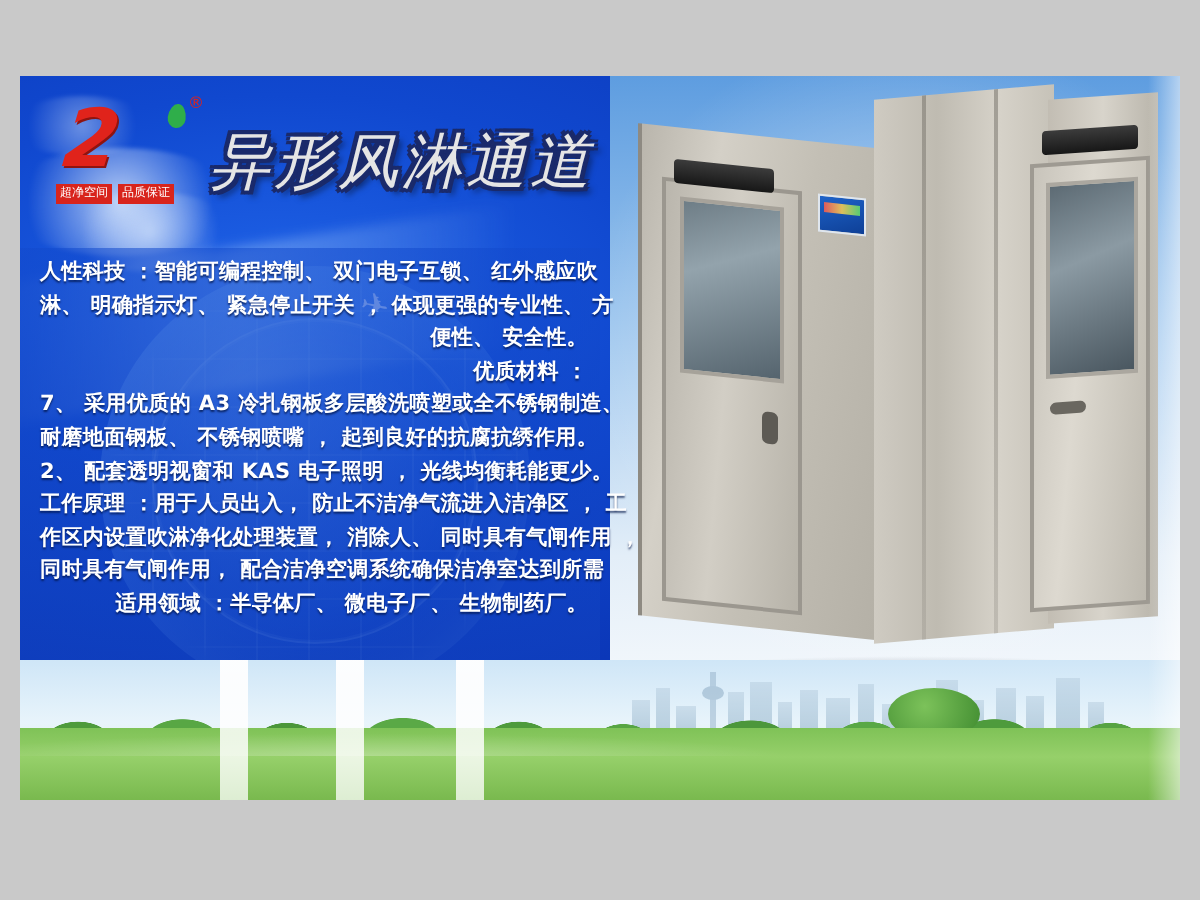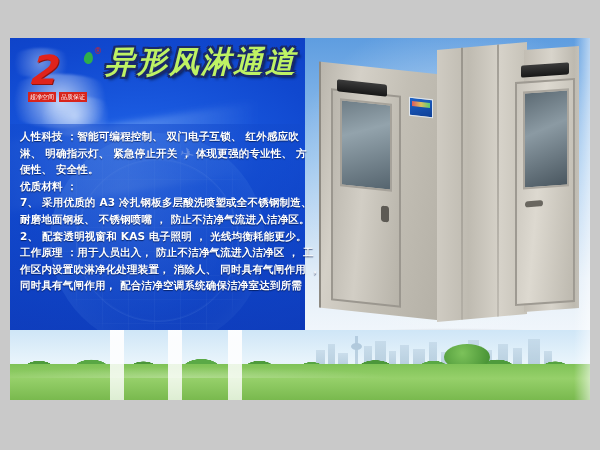--- a/index.html
+++ b/index.html
@@ -94,23 +94,23 @@
   .logo .tagline{
     position:absolute;left:0px;top:44px;display:flex;gap:3px;
   }
   .logo .tagline span{
     background:#d8241c;color:#ffffff;font-size:6px;line-height:8px;
     padding:1px 2px;letter-spacing:0px;white-space:nowrap;
     font-family:"DejaVu Sans","Liberation Sans",sans-serif;
   }
 
   .poster-title{
-    position:absolute;left:95px;top:4px;
-    font-size:30px;line-height:40px;font-weight:bold;font-style:italic;
-    color:#bef264;
+    position:absolute;left:95px;top:24px;
+    font-size:30px;line-height:40px;font-weight:normal;font-style:italic;
+    color:#e5e5e5;
     letter-spacing:2px;
     white-space:nowrap;
     text-shadow:
        2px 0 0 #1a2a6b, -2px 0 0 #1a2a6b, 0 2px 0 #1a2a6b, 0 -2px 0 #1a2a6b,
        2px 2px 0 #1a2a6b, -2px 2px 0 #1a2a6b, 2px -2px 0 #1a2a6b, -2px -2px 0 #1a2a6b,
        3px 3px 3px rgba(0,0,0,.55);
   }
 
   
   .spec-panel{
@@ -120,20 +120,21 @@
     box-sizing:border-box;
   }
   .spec-line{
     color:#ffffff;
     font-size:10.5px;
     line-height:16.6px;
     font-weight:bold;
     letter-spacing:.2px;
     text-shadow:0 1px 1px rgba(0,20,70,.75);
     white-space:nowrap;
+    text-align:right;
   }
 
   
   .product{
     position:absolute;left:295px;top:0px;width:285px;height:308px;
     overflow:hidden;
   }
   .prod-bg{
     position:absolute;inset:0;
     background:linear-gradient(180deg,#5e9de0 0%,#9dc6ee 40%,#e3eef8 78%,#f4f8fc 100%);
@@ -340,25 +341,26 @@
       <div class="cab-shadow"></div>
     </div>
   </div>
 
   <div class="spec-panel">
     <div class="spec-line">人性科技 ：智能可编程控制、 双门电子互锁、 红外感应吹</div>
     <div class="spec-line">淋、 明确指示灯、 紧急停止开关 ， 体现更强的专业性、 方</div>
     <div class="spec-line">便性、 安全性。</div>
     <div class="spec-line">优质材料 ：</div>
     <div class="spec-line">7、 采用优质的 A3 冷扎钢板多层酸洗喷塑或全不锈钢制造、</div>
-    <div class="spec-line">耐磨地面钢板、 不锈钢喷嘴 ， 防止不洁净气流进入洁净区。</div>
+    <div class="spec-line">耐磨地面钢板、 不锈钢喷嘴 ， 起到良好的抗腐抗绣作用。</div>
     <div class="spec-line">2、 配套透明视窗和 KAS 电子照明 ， 光线均衡耗能更少。</div>
     <div class="spec-line">工作原理 ：用于人员出入， 防止不洁净气流进入洁净区 ， 工</div>
     <div class="spec-line">作区内设置吹淋净化处理装置， 消除人、 同时具有气闸作用 ，</div>
     <div class="spec-line">同时具有气闸作用， 配合洁净空调系统确保洁净室达到所需</div>
+    <div class="spec-line">适用领域 ：半导体厂、 微电子厂、 生物制药厂。</div>
   </div>
 
   <div class="landscape">
     <div class="ls-sky"></div>
     <div class="skyline">
       <div class="bld" style="left:6px;width:9px;height:16px"></div>
       <div class="bld" style="left:18px;width:7px;height:22px"></div>
       <div class="bld" style="left:28px;width:10px;height:13px"></div>
       <div class="tower" style="left:45px"></div>
       <div class="bld" style="left:54px;width:8px;height:20px"></div>

